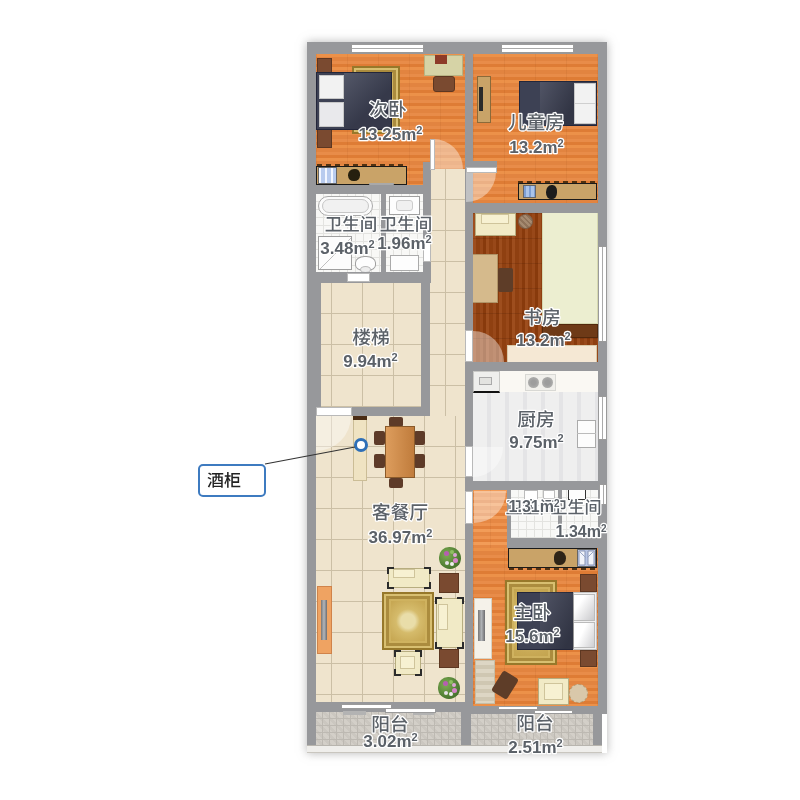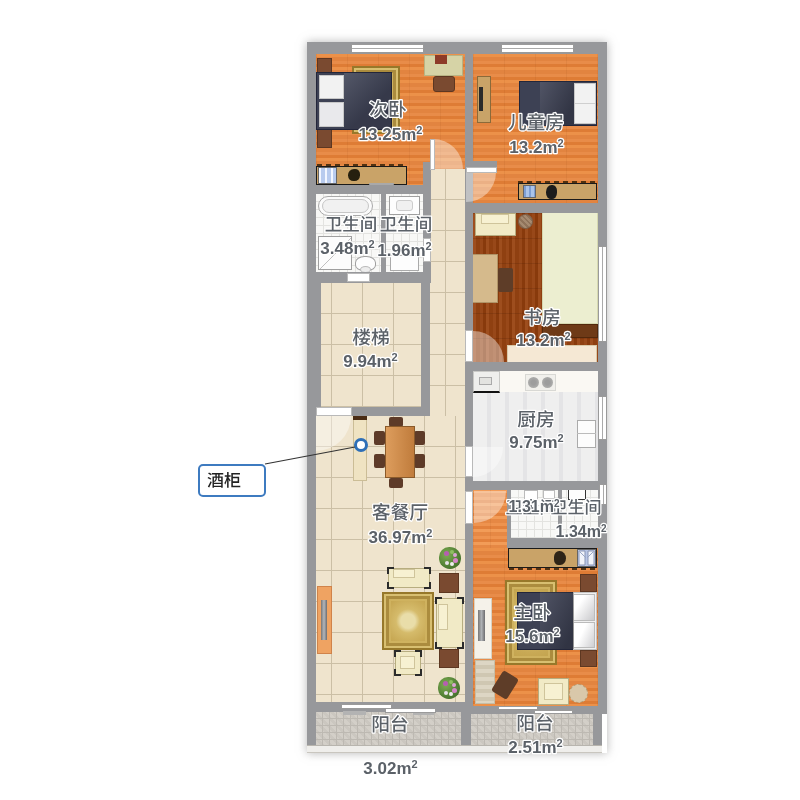--- a/index.html
+++ b/index.html
@@ -259,21 +259,21 @@
 <div style="position:absolute;left:406px;top:225px;transform:translate(-50%,-50%);z-index:40;line-height:0"><svg style="overflow:visible;" width="54" height="14" viewBox="0 160 3000 800" preserveAspectRatio="xMidYMid meet">
         <g fill="#5b6168" stroke="#fff" stroke-width="144" paint-order="stroke" stroke-linejoin="round">
           <path transform="translate(0,880) scale(1,-1)" d="M110 772V677H403V43H49V-51H954V43H505V677H781V361C781 346 776 341 756 341C735 340 665 339 594 342C609 318 627 275 632 249C721 249 785 250 826 265C866 281 879 309 879 359V772Z"></path>
           <path transform="translate(1000,880) scale(1,-1)" d="M225 830C189 689 124 551 43 463C67 451 110 423 129 407C164 450 198 503 228 563H453V362H165V271H453V39H53V-53H951V39H551V271H865V362H551V563H902V655H551V844H453V655H270C290 704 308 756 323 808Z"></path>
           <path transform="translate(2000,880) scale(1,-1)" d="M82 612V-84H180V612ZM97 789C143 743 195 678 216 636L296 688C272 731 217 791 171 834ZM390 289H610V171H390ZM390 483H610V367H390ZM305 560V94H698V560ZM346 791V702H826V24C826 11 823 7 809 6C797 6 758 5 720 7C732 -16 744 -55 749 -79C811 -79 856 -78 886 -63C915 -47 924 -24 924 24V791Z"></path>
         </g>
       </svg></div>
 <div style="position:absolute;left:347px;top:248px;transform:translate(-50%,-50%);z-index:40;line-height:0"><svg style="overflow:visible" width="61" height="22">
         <text x="31" y="17" text-anchor="middle" font-family="Liberation Sans, sans-serif" font-size="17px" font-weight="bold" fill="#5b6168" stroke="#fff" stroke-width="2.6" paint-order="stroke" stroke-linejoin="round">3.48m<tspan font-size="11px" dy="-6">2</tspan></text>
       </svg></div>
-<div style="position:absolute;left:404px;top:250px;transform:translate(-50%,-50%);z-index:40;line-height:0"><svg style="overflow:visible" width="61" height="22">
+<div style="position:absolute;left:404px;top:243px;transform:translate(-50%,-50%);z-index:40;line-height:0"><svg style="overflow:visible" width="61" height="22">
         <text x="31" y="17" text-anchor="middle" font-family="Liberation Sans, sans-serif" font-size="17px" font-weight="bold" fill="#5b6168" stroke="#fff" stroke-width="2.6" paint-order="stroke" stroke-linejoin="round">1.96m<tspan font-size="11px" dy="-6">2</tspan></text>
       </svg></div>
 <div style="position:absolute;left:371px;top:338px;transform:translate(-50%,-50%);z-index:40;line-height:0"><svg style="overflow:visible;" width="38" height="15" viewBox="0 160 2000 800" preserveAspectRatio="xMidYMid meet">
         <g fill="#5b6168" stroke="#fff" stroke-width="137" paint-order="stroke" stroke-linejoin="round">
           <path transform="translate(0,880) scale(1,-1)" d="M416 787C440 745 469 689 485 655H382V577H557C500 520 421 466 352 436C371 420 397 389 410 369C480 405 556 465 615 530V384H704V532C763 470 840 411 905 376C919 398 946 429 967 445C899 474 819 524 761 577H943V655H704V844H615V655H492L562 690C547 723 515 778 488 819ZM833 828C815 786 781 724 754 686L818 655C847 690 882 743 916 793ZM754 226C736 175 709 135 672 103C633 118 593 132 553 146C568 170 585 197 601 226ZM425 110C480 92 535 72 587 51C524 24 444 7 344 -3C358 -22 374 -57 381 -82C511 -62 611 -34 686 10C760 -21 826 -53 875 -81L939 -13C891 12 829 40 760 68C801 110 830 161 849 226H948V305H642L671 368L579 385C569 359 557 332 543 305H364V226H500C475 183 449 143 425 110ZM170 844V654H52V566H167C140 436 86 285 27 203C43 179 65 137 75 110C110 165 143 247 170 336V-83H257V414C280 369 304 320 316 290L372 356C356 385 282 497 257 531V566H350V654H257V844Z"></path>
           <path transform="translate(1000,880) scale(1,-1)" d="M183 844V654H45V566H175C146 436 88 285 26 203C42 179 64 137 73 110C114 170 152 261 183 360V-83H269V413C293 367 318 316 330 285L386 350C369 378 296 493 269 528V566H372V654H269V844ZM618 417V320H494L506 417ZM431 495C424 413 412 309 399 242H582C521 153 426 72 332 30C351 12 378 -20 391 -41C475 3 556 75 618 158V-83H708V242H864C858 143 852 105 842 92C836 84 829 82 816 83C805 83 779 83 750 86C763 62 771 26 773 -2C808 -3 842 -2 861 1C884 5 899 11 914 30C935 55 943 125 950 285C951 297 952 320 952 320H867H708V417H923V681H814C838 722 864 772 888 818L796 844C779 795 749 728 722 681H574L608 696C595 737 564 797 532 841L458 811C484 772 509 721 523 681H397V602H618V495ZM708 602H837V495H708Z"></path>
         </g>
       </svg></div>
 <div style="position:absolute;left:370px;top:361px;transform:translate(-50%,-50%);z-index:40;line-height:0"><svg style="overflow:visible" width="61" height="22">
         <text x="31" y="17" text-anchor="middle" font-family="Liberation Sans, sans-serif" font-size="17px" font-weight="bold" fill="#5b6168" stroke="#fff" stroke-width="2.6" paint-order="stroke" stroke-linejoin="round">9.94m<tspan font-size="11px" dy="-6">2</tspan></text>
@@ -334,21 +334,21 @@
       </svg></div>
 <div style="position:absolute;left:532px;top:636px;transform:translate(-50%,-50%);z-index:40;line-height:0"><svg style="overflow:visible" width="61" height="22">
         <text x="31" y="17" text-anchor="middle" font-family="Liberation Sans, sans-serif" font-size="17px" font-weight="bold" fill="#5b6168" stroke="#fff" stroke-width="2.6" paint-order="stroke" stroke-linejoin="round">15.6m<tspan font-size="11px" dy="-6">2</tspan></text>
       </svg></div>
 <div style="position:absolute;left:390px;top:725px;transform:translate(-50%,-50%);z-index:40;line-height:0"><svg style="overflow:visible;" width="38" height="15" viewBox="0 160 2000 800" preserveAspectRatio="xMidYMid meet">
         <g fill="#5b6168" stroke="#fff" stroke-width="137" paint-order="stroke" stroke-linejoin="round">
           <path transform="translate(0,880) scale(1,-1)" d="M458 784V-75H550V-1H820V-67H915V784ZM550 87V358H820V87ZM550 446V696H820V446ZM81 804V-82H169V719H299C274 652 241 566 209 501C294 425 316 359 317 308C317 277 310 254 293 243C282 237 269 234 255 233C237 233 214 233 188 235C202 211 210 174 211 150C239 149 270 149 293 151C318 154 339 161 356 173C390 196 404 237 404 298C404 359 384 430 298 512C337 588 381 685 417 769L352 807L338 804Z"></path>
           <path transform="translate(1000,880) scale(1,-1)" d="M171 347V-83H268V-30H728V-82H829V347ZM268 61V256H728V61ZM127 423C172 440 236 442 794 471C817 441 837 413 851 388L932 447C879 531 761 654 666 740L592 691C635 650 682 602 725 553L256 534C340 613 424 710 497 812L402 853C328 731 214 606 178 574C145 541 120 521 96 515C107 490 123 443 127 423Z"></path>
         </g>
       </svg></div>
-<div style="position:absolute;left:390px;top:768px;transform:translate(-50%,-50%);z-index:40;line-height:0"><svg style="overflow:visible" width="61" height="22">
+<div style="position:absolute;left:390px;top:741px;transform:translate(-50%,-50%);z-index:40;line-height:0"><svg style="overflow:visible" width="61" height="22">
         <text x="31" y="17" text-anchor="middle" font-family="Liberation Sans, sans-serif" font-size="17px" font-weight="bold" fill="#5b6168" stroke="#fff" stroke-width="2.6" paint-order="stroke" stroke-linejoin="round">3.02m<tspan font-size="11px" dy="-6">2</tspan></text>
       </svg></div>
 <div style="position:absolute;left:535px;top:724px;transform:translate(-50%,-50%);z-index:40;line-height:0"><svg style="overflow:visible;" width="38" height="15" viewBox="0 160 2000 800" preserveAspectRatio="xMidYMid meet">
         <g fill="#5b6168" stroke="#fff" stroke-width="137" paint-order="stroke" stroke-linejoin="round">
           <path transform="translate(0,880) scale(1,-1)" d="M458 784V-75H550V-1H820V-67H915V784ZM550 87V358H820V87ZM550 446V696H820V446ZM81 804V-82H169V719H299C274 652 241 566 209 501C294 425 316 359 317 308C317 277 310 254 293 243C282 237 269 234 255 233C237 233 214 233 188 235C202 211 210 174 211 150C239 149 270 149 293 151C318 154 339 161 356 173C390 196 404 237 404 298C404 359 384 430 298 512C337 588 381 685 417 769L352 807L338 804Z"></path>
           <path transform="translate(1000,880) scale(1,-1)" d="M171 347V-83H268V-30H728V-82H829V347ZM268 61V256H728V61ZM127 423C172 440 236 442 794 471C817 441 837 413 851 388L932 447C879 531 761 654 666 740L592 691C635 650 682 602 725 553L256 534C340 613 424 710 497 812L402 853C328 731 214 606 178 574C145 541 120 521 96 515C107 490 123 443 127 423Z"></path>
         </g>
       </svg></div>
 <div style="position:absolute;left:535px;top:747px;transform:translate(-50%,-50%);z-index:40;line-height:0"><svg style="overflow:visible" width="61" height="22">
         <text x="31" y="17" text-anchor="middle" font-family="Liberation Sans, sans-serif" font-size="17px" font-weight="bold" fill="#5b6168" stroke="#fff" stroke-width="2.6" paint-order="stroke" stroke-linejoin="round">2.51m<tspan font-size="11px" dy="-6">2</tspan></text>

